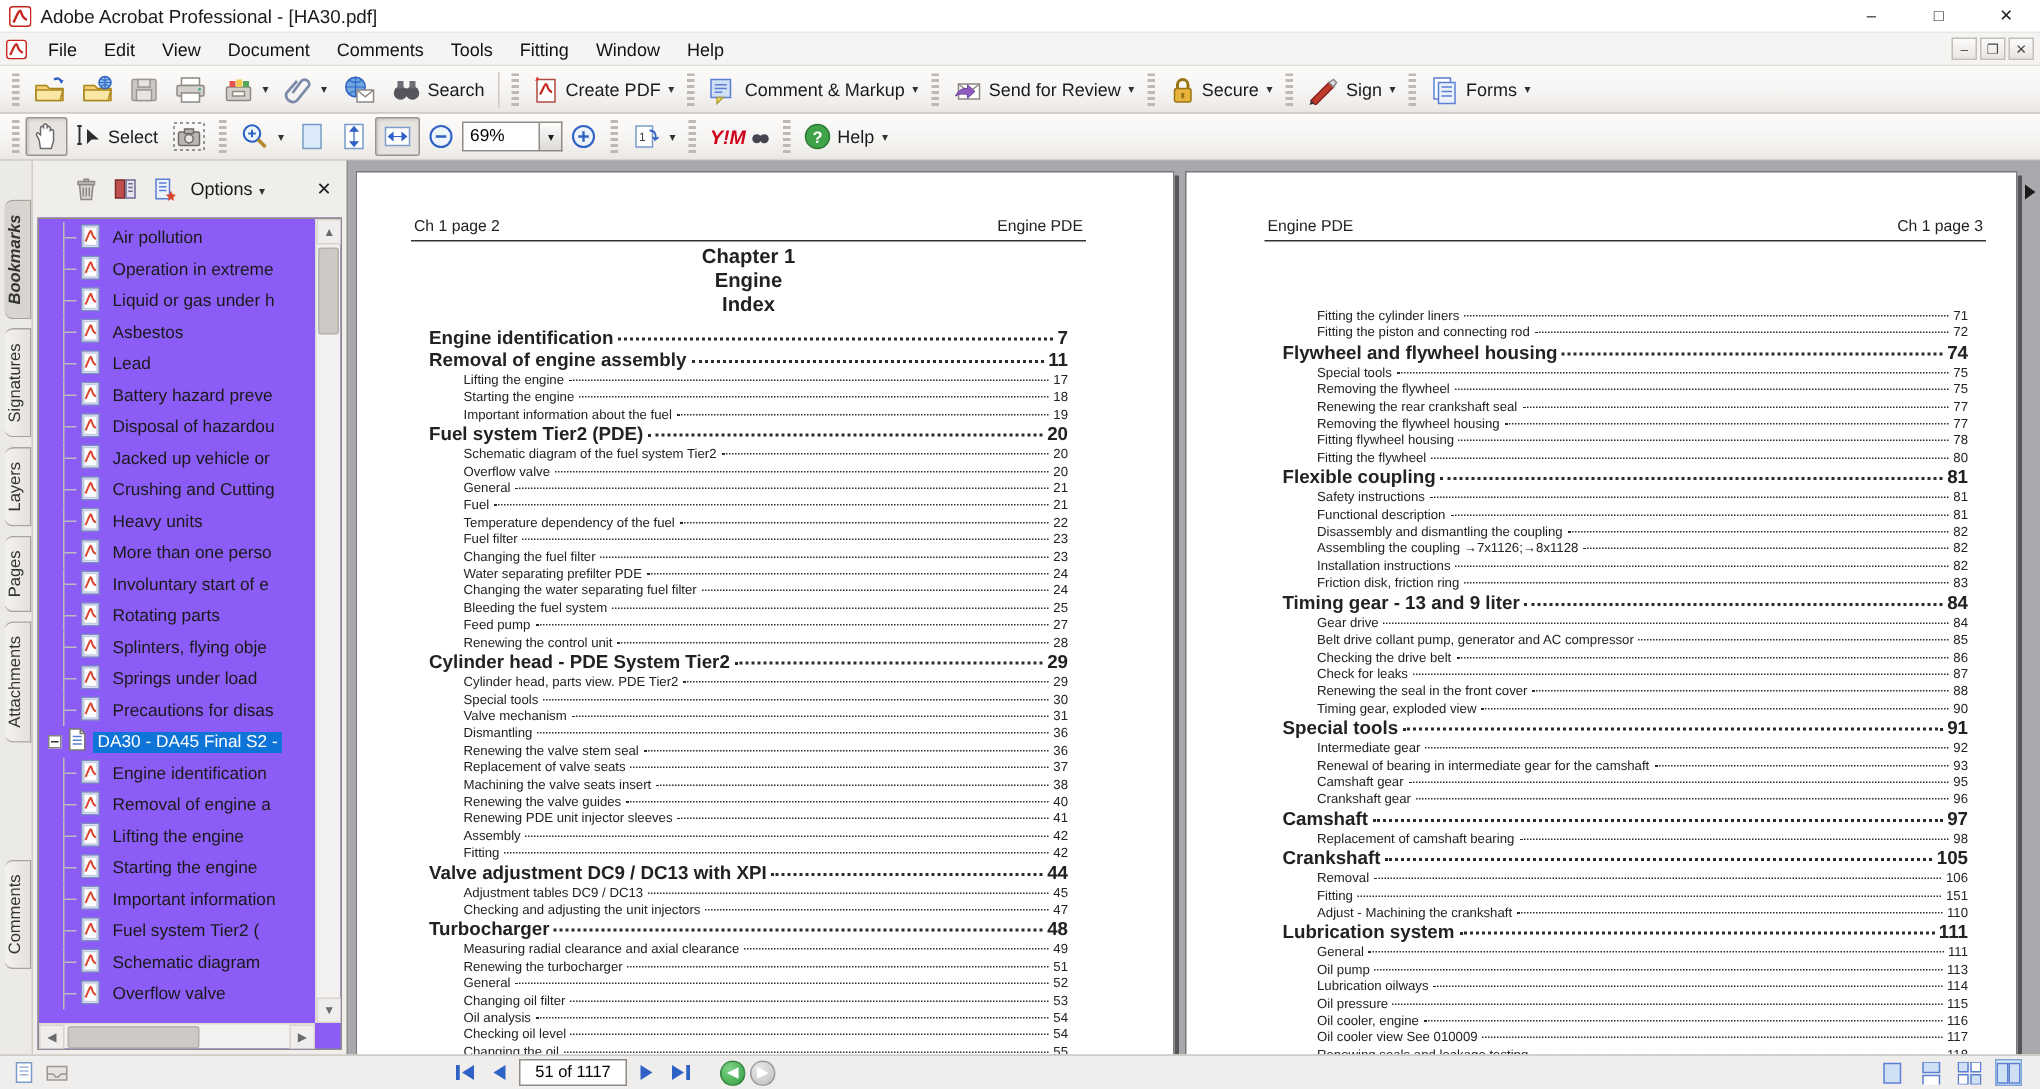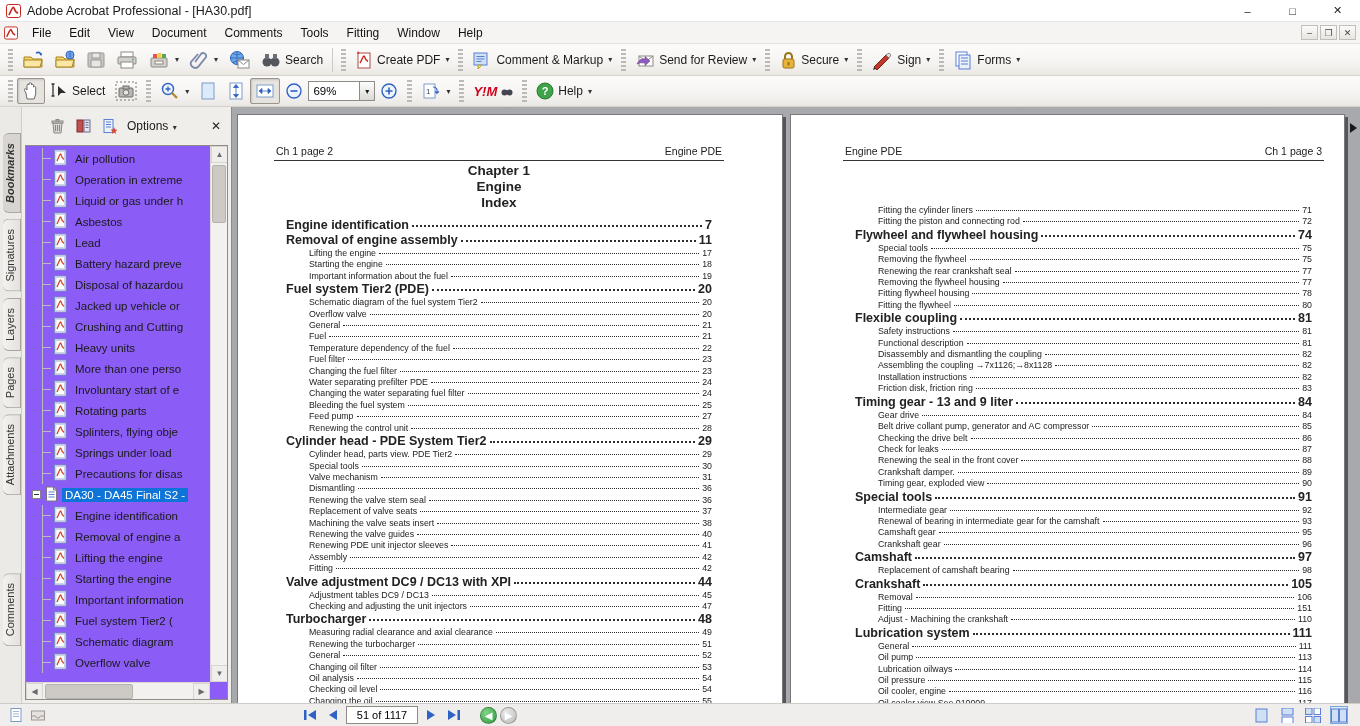--- a/index.html
+++ b/index.html
@@ -970,25 +970,20 @@
           </div>
           <div class="toc-line l2">
             <span class="t">Check for leaks</span>
             <span class="ldr"></span>
             <span class="pg">87</span>
           </div>
           <div class="toc-line l2">
             <span class="t">Renewing the seal in the front cover</span>
             <span class="ldr"></span>
             <span class="pg">88</span>
-          </div>
-          <div class="toc-line l2">
-            <span class="t">Crankshaft damper.</span>
-            <span class="ldr"></span>
-            <span class="pg">89</span>
           </div>
           <div class="toc-line l2">
             <span class="t">Timing gear, exploded view</span>
             <span class="ldr"></span>
             <span class="pg">90</span>
           </div>
           <div class="toc-line l1">
             <span class="t">Special tools</span>
             <span class="ldr"></span>
             <span class="pg">91</span>

